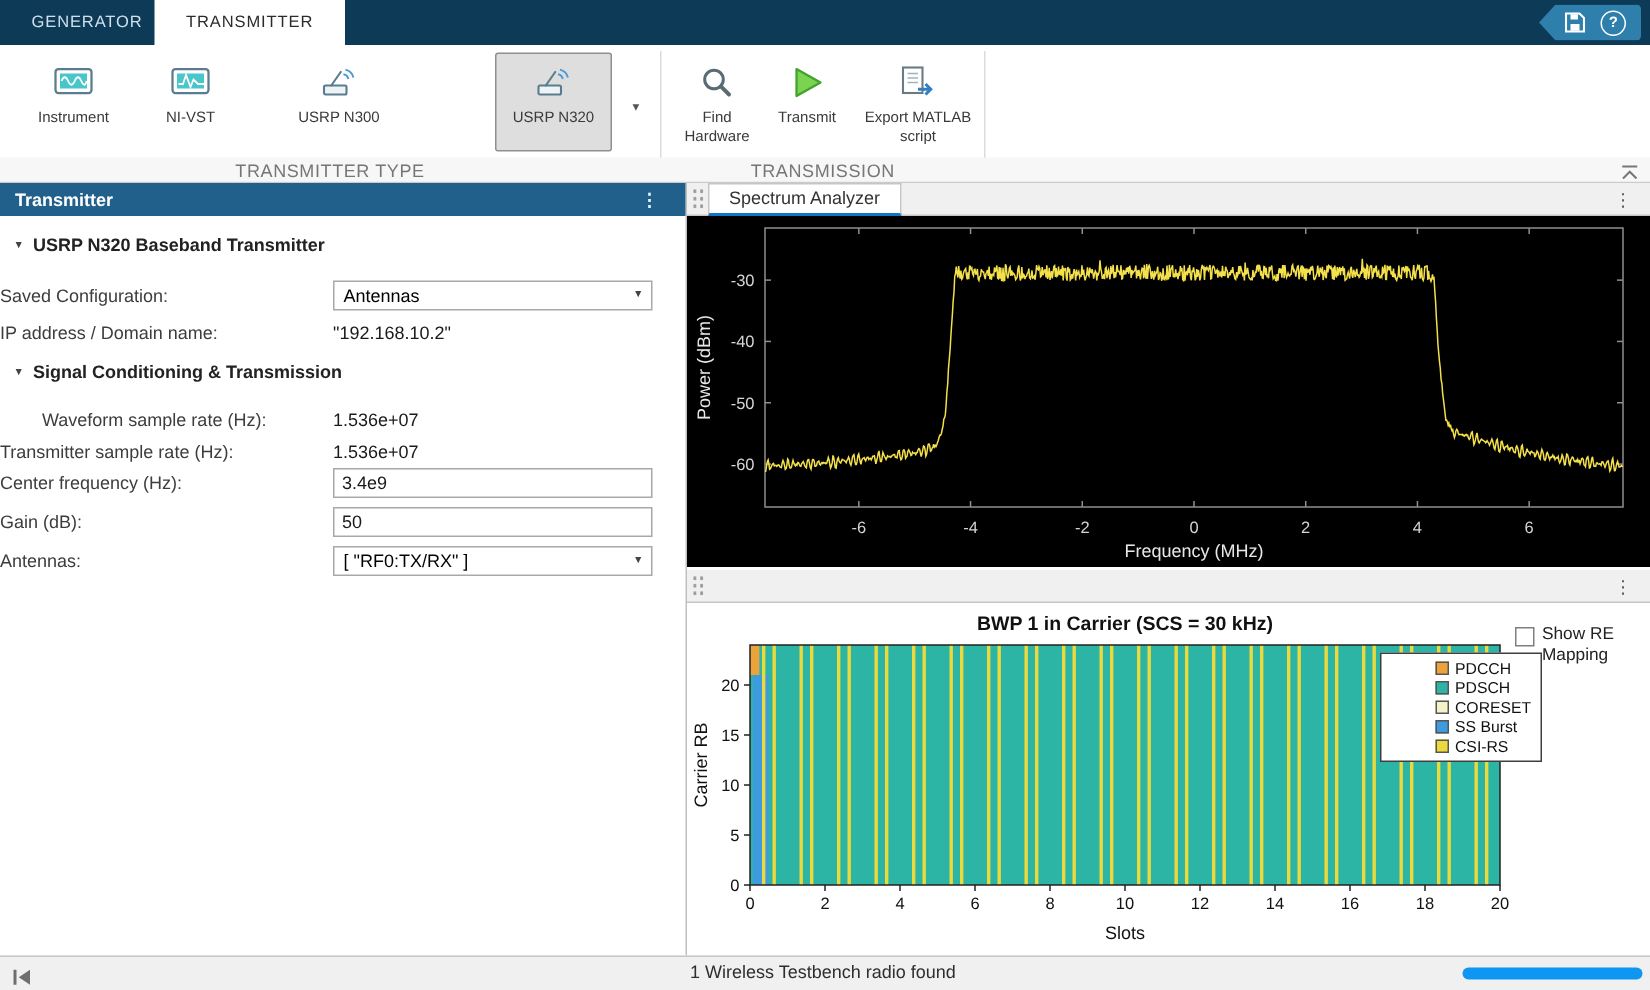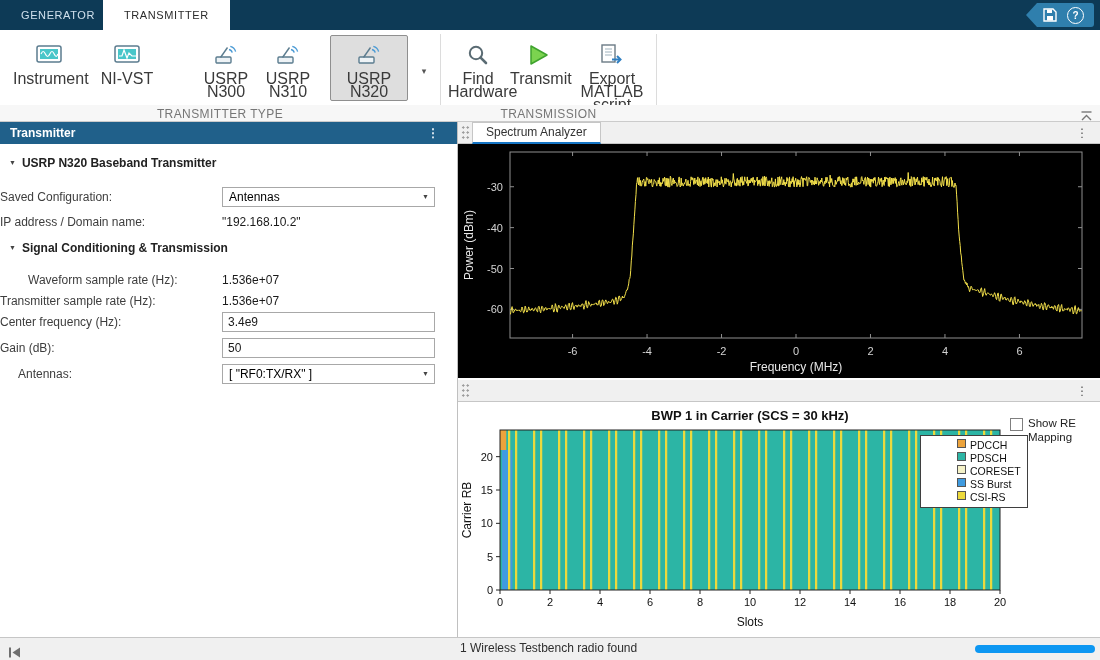--- a/index.html
+++ b/index.html
@@ -16,21 +16,21 @@
       background:#2f7fad;padding:0 10px 0 17px;border-radius:0 3px 3px 0;
       clip-path:polygon(11px 0,100% 0,100% 100%,11px 100%,0 50%);}
   .qa-save{display:flex;cursor:pointer;}
   .qa-help{width:15px;height:15px;border:1.3px solid #fff;border-radius:50%;color:#fff;
            font-size:10px;font-weight:bold;display:flex;align-items:center;justify-content:center;cursor:pointer;}
 
   
   .ribbon{position:absolute;top:30px;left:0;right:0;height:92px;background:#fff;
           border-bottom:1px solid #cbcbcb;box-sizing:border-box;}
   .tbtn{position:absolute;top:5px;height:66px;box-sizing:border-box;text-align:center;cursor:pointer;
-        border:1px solid transparent;border-radius:2px;padding-top:5px;font-size:16px;color:#3a3a3a;}
+        border:1px solid transparent;border-radius:2px;padding-top:5px;font-size:10px;color:#3a3a3a;}
   .tbtn .ticon{height:28px;display:flex;align-items:center;justify-content:center;}
   .tbtn .tlabel{margin-top:3px;line-height:13px;}
   .tbtn.selected{background:#dedede;border-color:#8f8f8f;}
   .overflow{display:flex;align-items:center;justify-content:center;color:#555;font-size:9px;}
   .vsep{position:absolute;top:4px;height:84px;width:1px;background:#dcdcdc;}
   .secstrip{position:absolute;left:0;top:75px;height:16px;right:0;background:#f7f7f7;}
   .sec-label{position:absolute;top:2px;font-size:12px;color:#767676;letter-spacing:.4px;text-align:center;}
   #sec-l{left:0;width:440px;}
   #sec-r{left:441px;width:215px;}
   .collapse-btn{position:absolute;right:7px;top:78px;cursor:pointer;}
@@ -66,21 +66,21 @@
 
   
   #spectrum-panel{position:absolute;left:458px;top:144px;width:642px;height:234px;background:#000;}
 
   
   #grid-panel{position:absolute;left:458px;top:402px;width:642px;height:235px;background:#fff;}
   #grid-title{position:absolute;left:42px;top:6px;width:500px;text-align:center;font-size:13px;
               font-weight:bold;color:#111;pointer-events:none;}
   #grid-legend{position:absolute;left:462px;top:33px;background:#fff;border:1px solid #3f3f3f;
                padding:3px 6px 3px 4px;font-size:10.5px;color:#111;z-index:2;}
-  .lg-row{display:flex;align-items:flex-start;height:13px;white-space:nowrap;padding-left:32px;}
+  .lg-row{display:flex;align-items:center;height:13px;white-space:nowrap;padding-left:32px;}
   .lg-sw{width:9px;height:9px;border:1px solid #555;margin-right:4px;box-sizing:border-box;flex:0 0 9px;}
   #show-re{position:absolute;left:552px;top:14px;width:84px;}
   .cb{position:absolute;left:0;top:2px;width:13px;height:13px;border:1px solid #7f7f7f;
       background:#fff;box-sizing:border-box;cursor:pointer;}
   .cb-label{position:absolute;left:18px;top:0;font-size:11.5px;color:#222;line-height:14px;width:62px;}
 
   
   .statusbar{position:absolute;left:0;right:0;bottom:0;height:23px;background:#f0f0f0;
              border-top:1px solid #c6c6c6;box-sizing:border-box;}
   .skip{position:absolute;left:8px;top:6px;cursor:pointer;}
@@ -130,31 +130,20 @@
     <div class="ticon">
       <svg width="24" height="22" viewBox="0 0 24 22">
           <rect x="2" y="13" width="15" height="6" rx="1" fill="#eef3f6" stroke="#5b7c8f" stroke-width="1.4"></rect>
           <line x1="6.5" y1="13.5" x2="13.5" y2="3.5" stroke="#5b7c8f" stroke-width="1.4"></line>
           <path d="M15 5.5 a4 4 0 0 1 3.2 3.2" fill="none" stroke="#4b9bd5" stroke-width="1.3"></path>
           <path d="M16.3 2.4 a7 7 0 0 1 5.3 5.3" fill="none" stroke="#4b9bd5" stroke-width="1.3"></path>
         </svg>
     </div>
     <div class="tlabel">USRP N300</div>
   </div>
-  <div class="tbtn" style="left:250px;width:76px;">
-    <div class="ticon">
-      <svg width="24" height="22" viewBox="0 0 24 22">
-          <rect x="2" y="13" width="15" height="6" rx="1" fill="#eef3f6" stroke="#5b7c8f" stroke-width="1.4"></rect>
-          <line x1="6.5" y1="13.5" x2="13.5" y2="3.5" stroke="#5b7c8f" stroke-width="1.4"></line>
-          <path d="M15 5.5 a4 4 0 0 1 3.2 3.2" fill="none" stroke="#4b9bd5" stroke-width="1.3"></path>
-          <path d="M16.3 2.4 a7 7 0 0 1 5.3 5.3" fill="none" stroke="#4b9bd5" stroke-width="1.3"></path>
-        </svg>
-    </div>
-    <div class="tlabel">USRP N310</div>
-  </div>
   <div class="tbtn selected" style="left:330px;width:78px;">
     <div class="ticon">
       <svg width="24" height="22" viewBox="0 0 24 22">
           <rect x="2" y="13" width="15" height="6" rx="1" fill="#eef3f6" stroke="#5b7c8f" stroke-width="1.4"></rect>
           <line x1="6.5" y1="13.5" x2="13.5" y2="3.5" stroke="#5b7c8f" stroke-width="1.4"></line>
           <path d="M15 5.5 a4 4 0 0 1 3.2 3.2" fill="none" stroke="#4b9bd5" stroke-width="1.3"></path>
           <path d="M16.3 2.4 a7 7 0 0 1 5.3 5.3" fill="none" stroke="#4b9bd5" stroke-width="1.3"></path>
         </svg>
     </div>
     <div class="tlabel">USRP N320</div>
@@ -239,21 +228,21 @@
 
   <div class="flabel" style="top:172px;">Transmitter sample rate (Hz):</div>
   <div class="fval" style="top:172px;">1.536e+07</div>
 
   <div class="flabel" style="top:193px;">Center frequency (Hz):</div>
   <input class="finput" style="top: 190px;" value="3.4e9">
 
   <div class="flabel" style="top:219px;">Gain (dB):</div>
   <input class="finput" style="top: 216px;" value="50">
 
-  <div class="flabel" style="top:245px;padding-left:18px;">Antennas:</div>
+  <div class="flabel" style="top:245px;">Antennas:</div>
   <div class="dd" style="top:242px;">
     <span>[ "RF0:TX/RX" ]</span>
     <span class="dd-arrow">▼</span>
   </div>
 </div>
 
 <div class="tabstrip" style="top:122px;">
   <div class="grip"></div>
   <div class="dtab">Spectrum Analyzer</div>
   <div class="strip-kebab">⋮</div>

